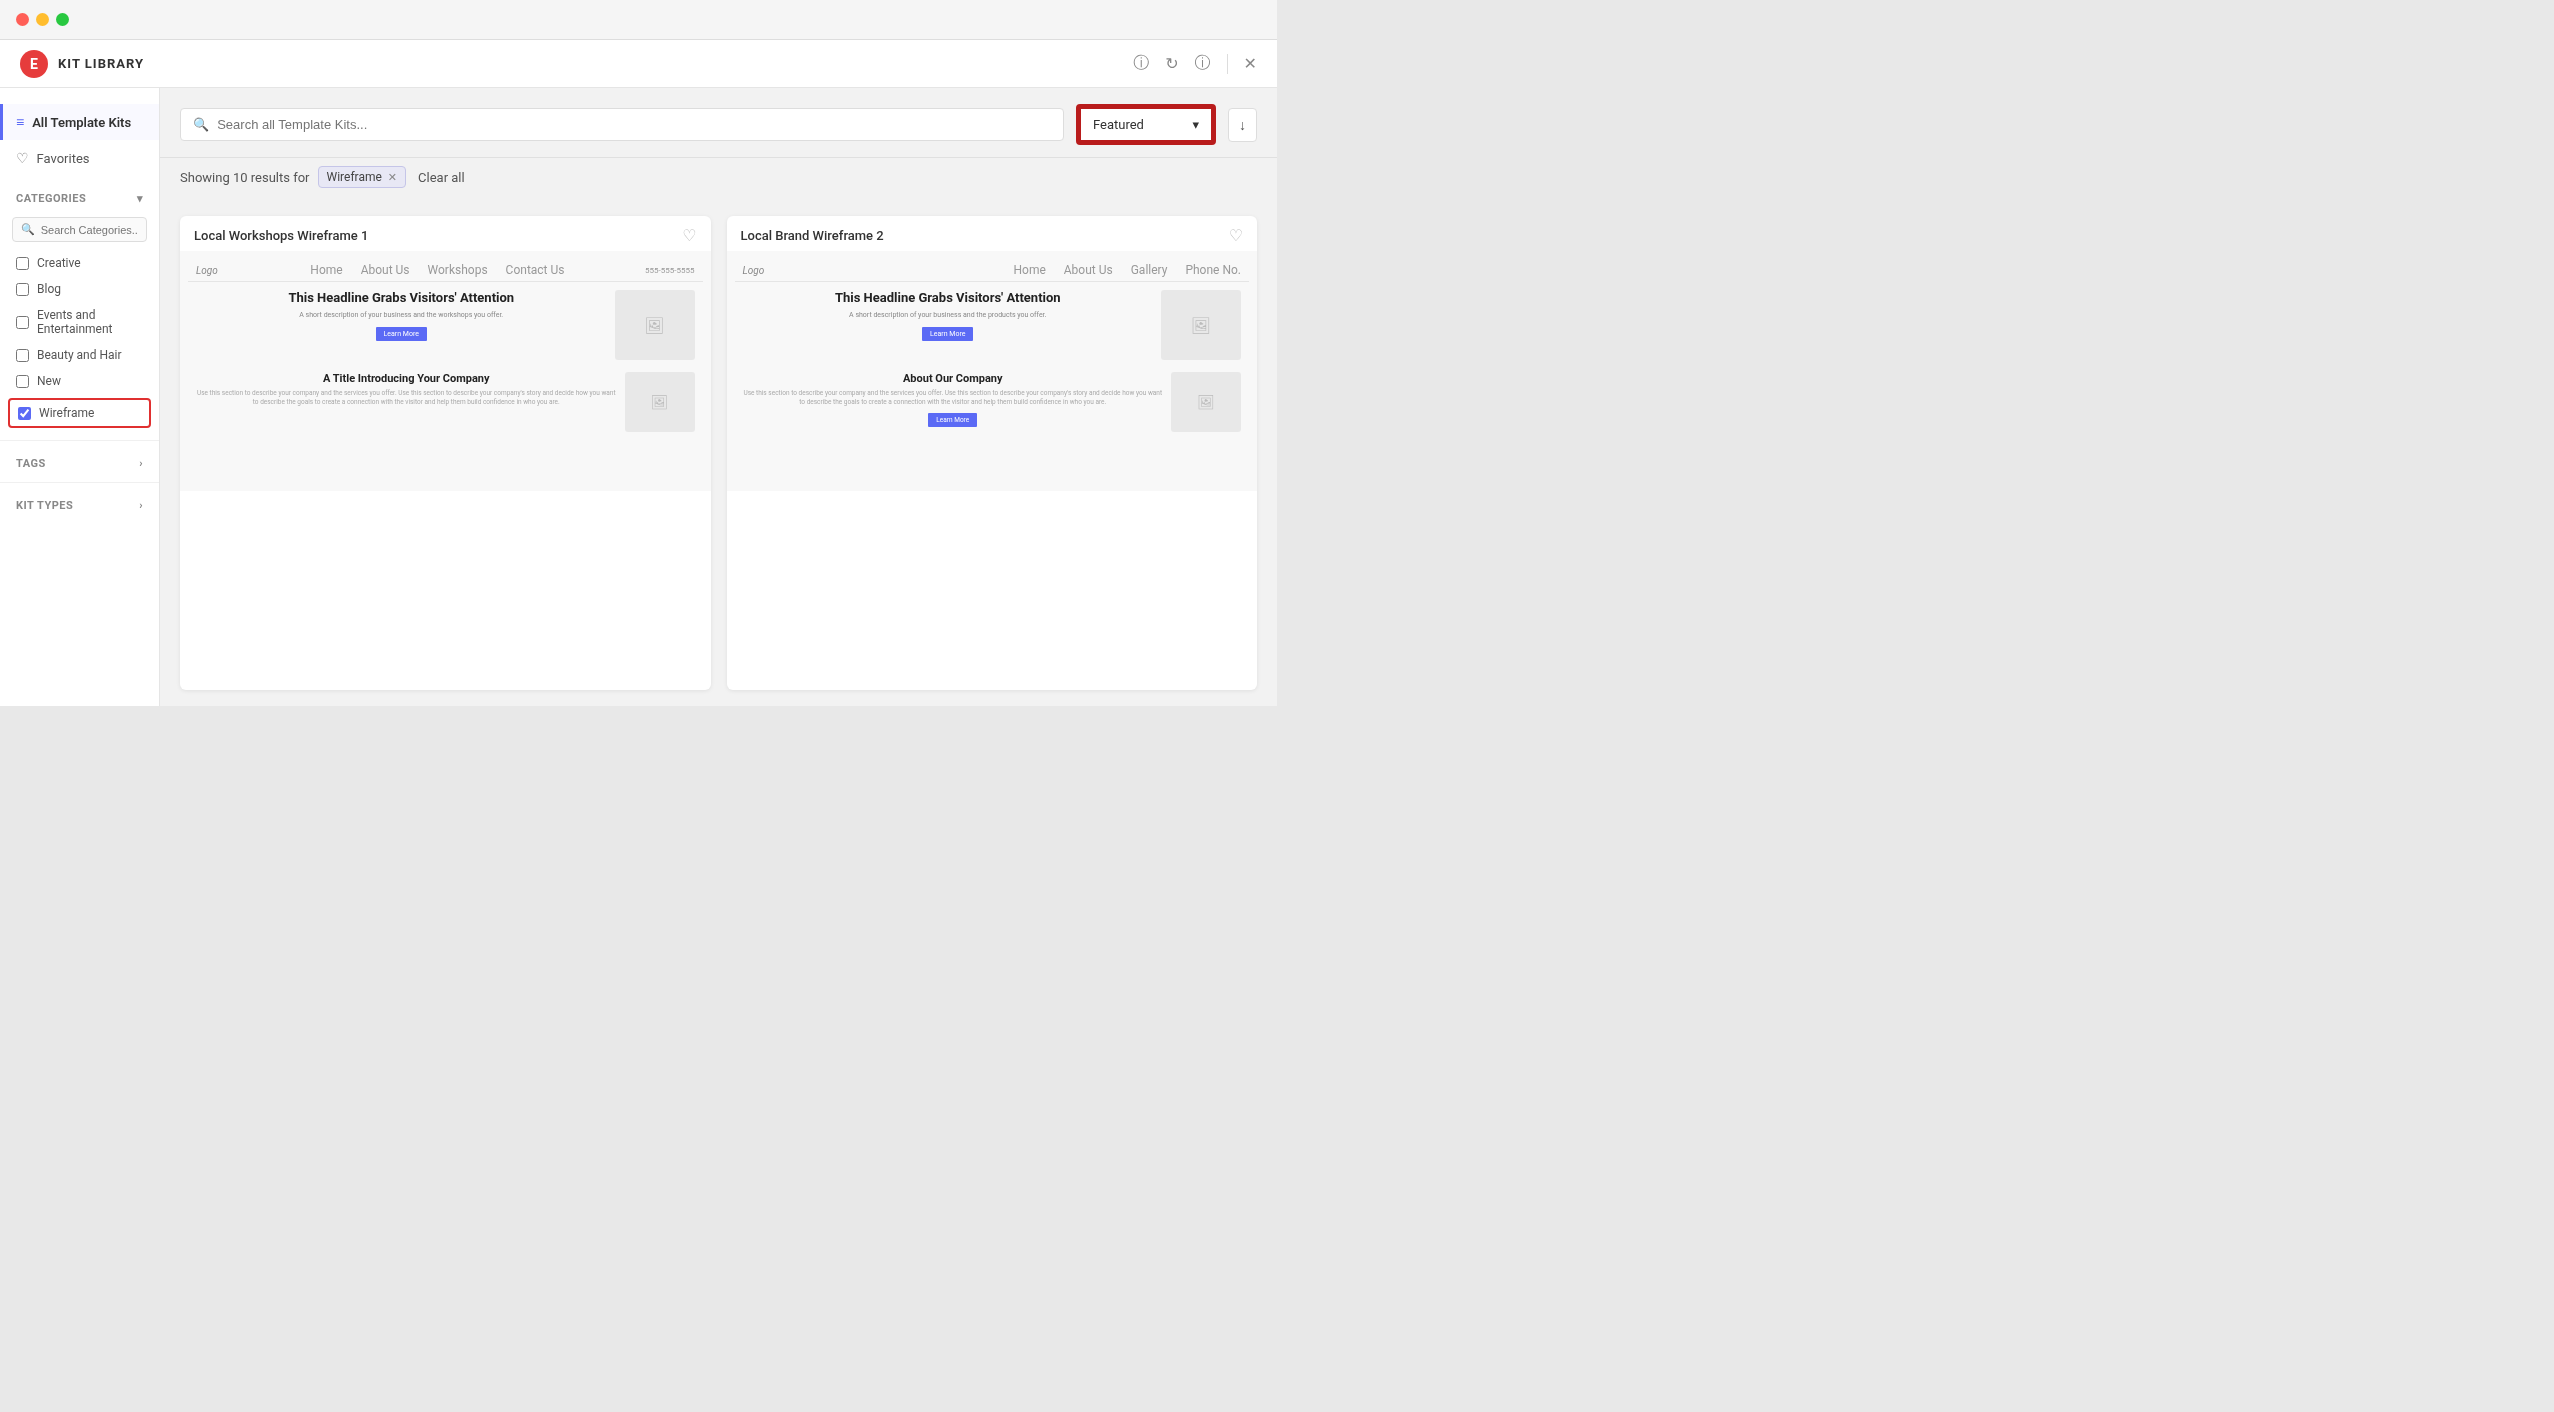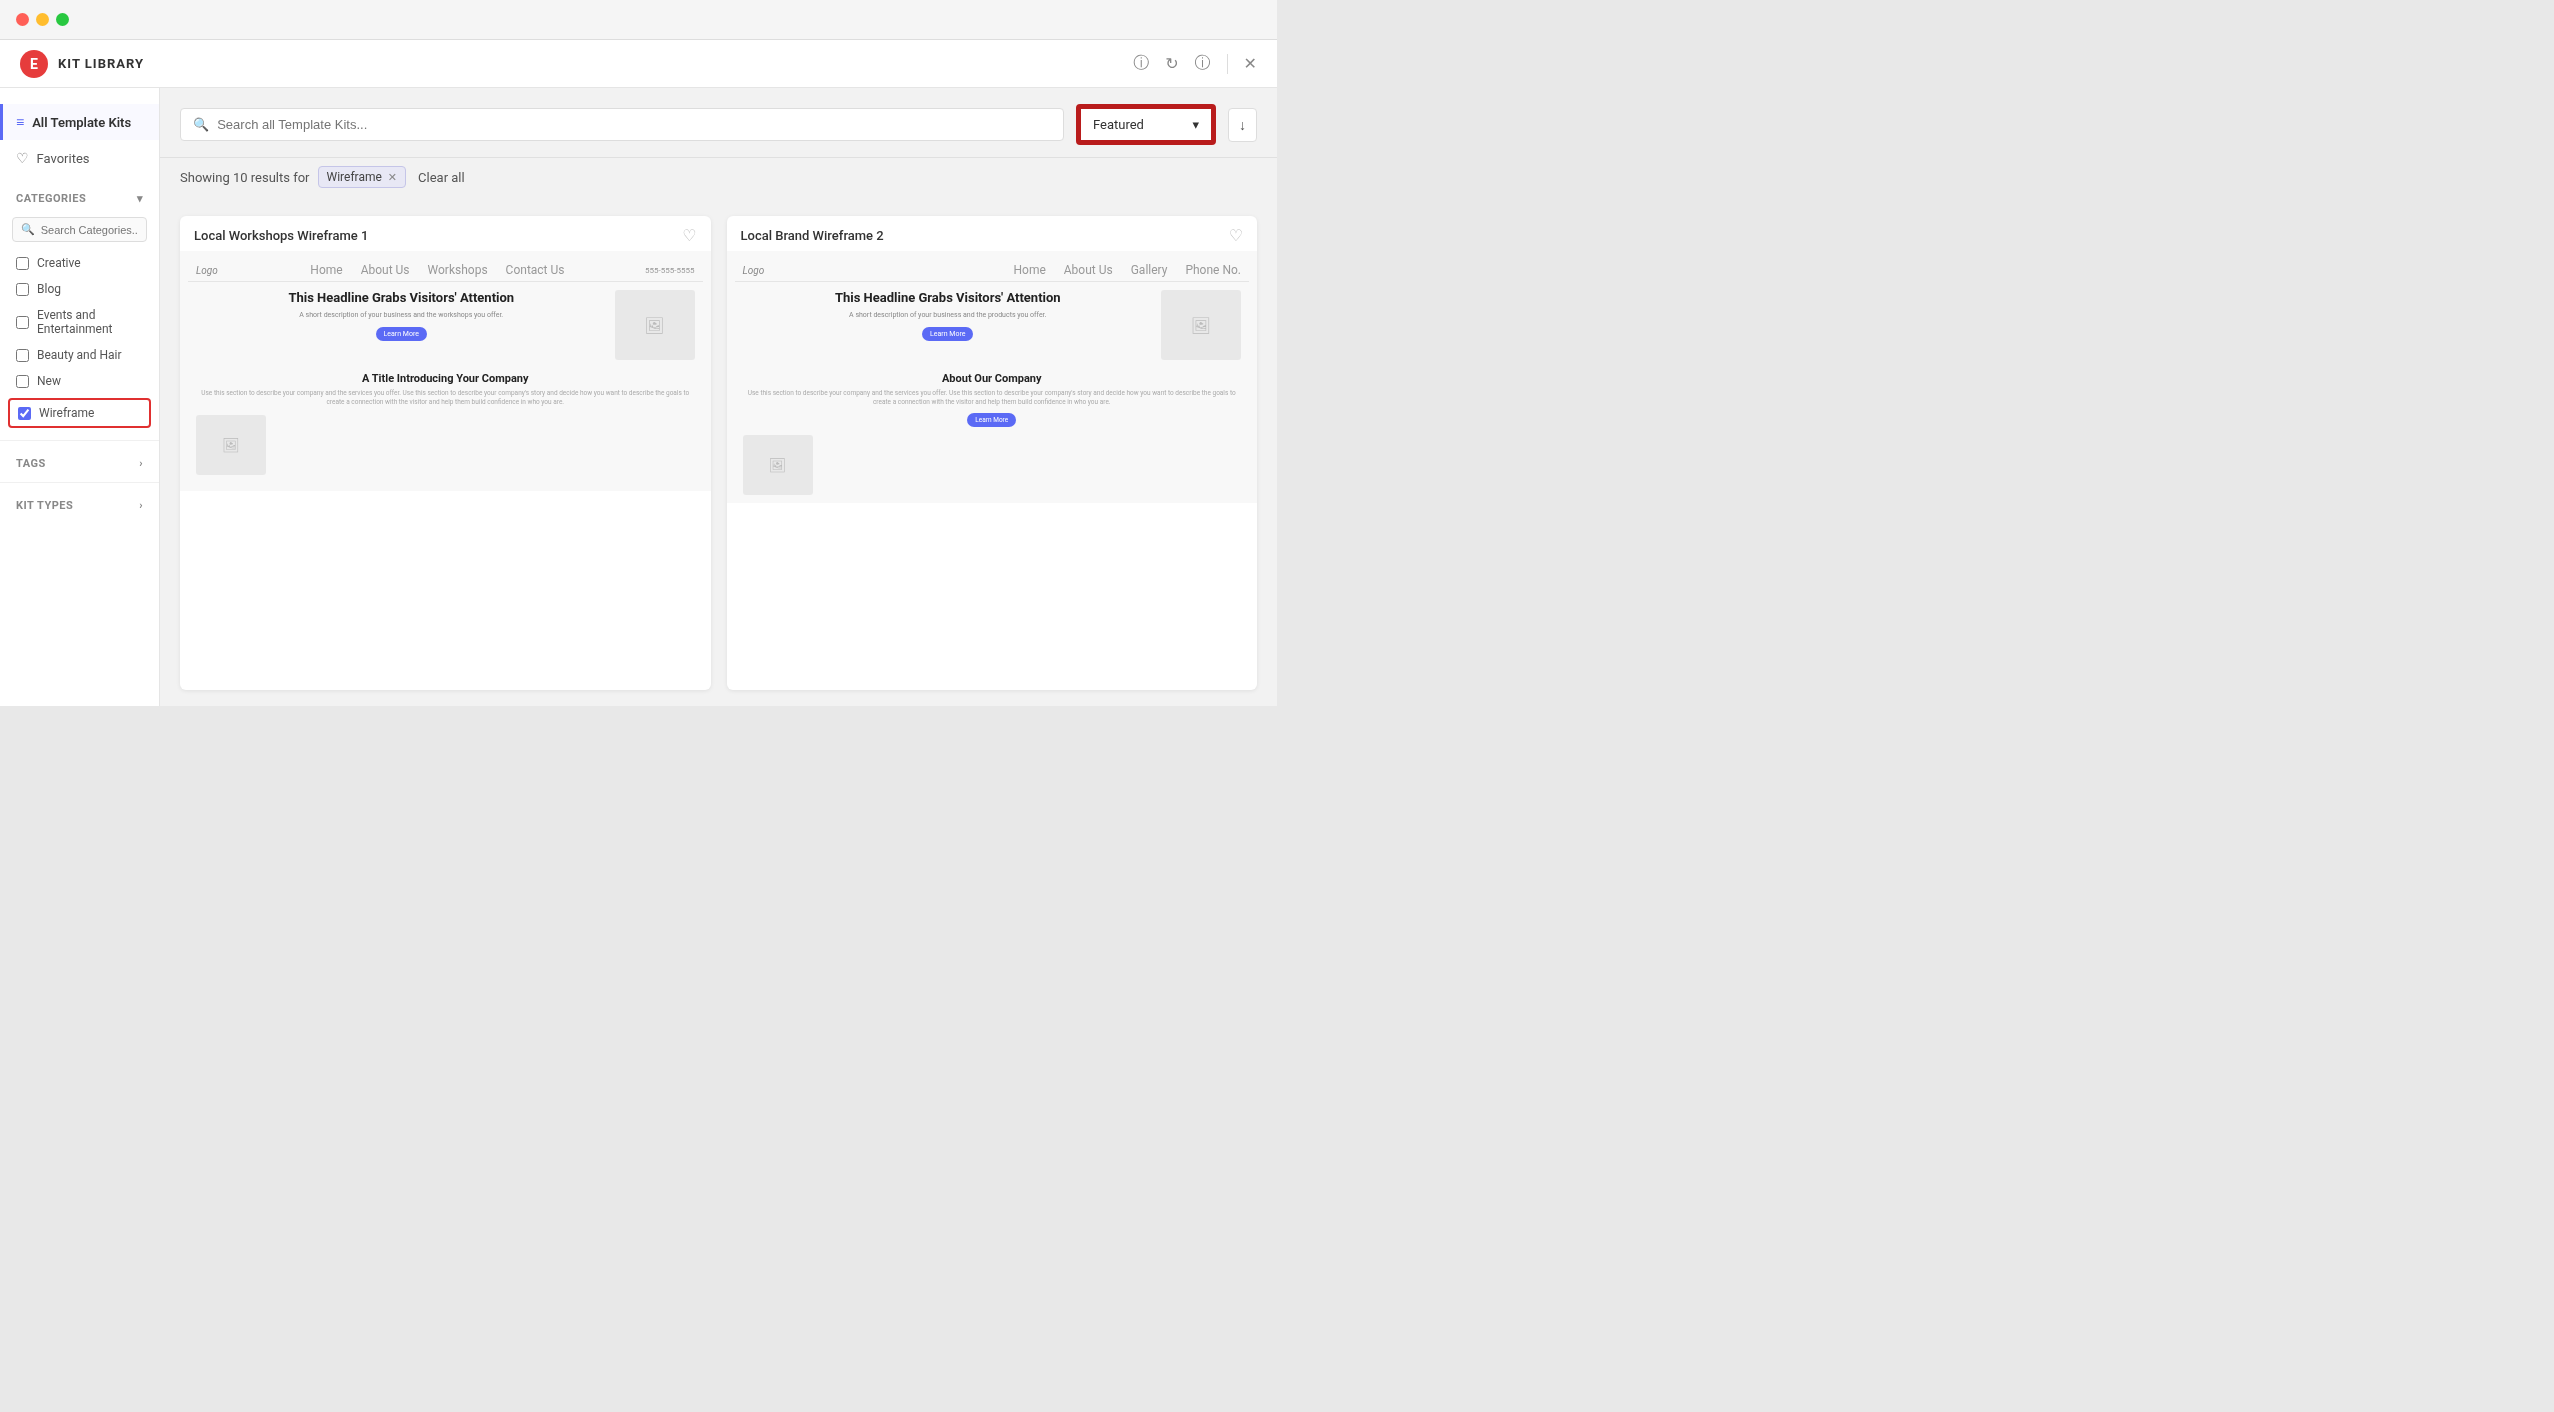--- a/index.html
+++ b/index.html
@@ -165,29 +165,29 @@
     }
     .wireframe-logo { font-size: 10px; color: #888; font-style: italic; }
     .wireframe-links { display: flex; gap: 6px; }
     .wireframe-link { font-size: 12px; color: #999; padding-left: 12px; }
     .wireframe-phone { font-size: 8px; color: #999; }
     .wireframe-hero { display: flex; gap: 8px; padding: 0 8px; }
     .wireframe-text-block { flex: 1; }
     .wireframe-headline { font-size: 13px; font-weight: 700; color: #222; line-height: 1.3; margin-bottom: 4px; }
     .wireframe-desc { font-size: 7px; color: #888; line-height: 1.4; margin-bottom: 6px; }
     .wireframe-btn {
-      background: #5b6af5; color: #fff; border-radius: 7px;
+      background: #5b6af5; color: #fff; border-radius: 1px;
       padding: 3px 8px; font-size: 7px; display: inline-block;
     }
     .wireframe-image-placeholder {
       width: 80px; height: 70px; background: #e8e8e8; border-radius: 3px;
       display: flex; align-items: center; justify-content: center; color: #bbb; font-size: 16px;
       flex-shrink: 0;
     }
-    .wireframe-section2 { padding: 12px 8px 0; display: flex; gap: 8px; flex-direction: column; }
+    .wireframe-section2 { padding: 12px 8px 0; display: flex; gap: 8px; }
     .wireframe-section2-text { flex: 1; }
     .wireframe-section2-title { font-size: 11px; font-weight: 700; color: #222; margin-bottom: 4px; }
     .wireframe-section2-desc { font-size: 6.5px; color: #aaa; line-height: 1.4; }
     .wireframe-section2-img {
       width: 70px; height: 60px; background: #e8e8e8; border-radius: 3px;
       display: flex; align-items: center; justify-content: center; color: #bbb; font-size: 14px; flex-shrink: 0;
     }
   </style>
 </head>
 <body>

